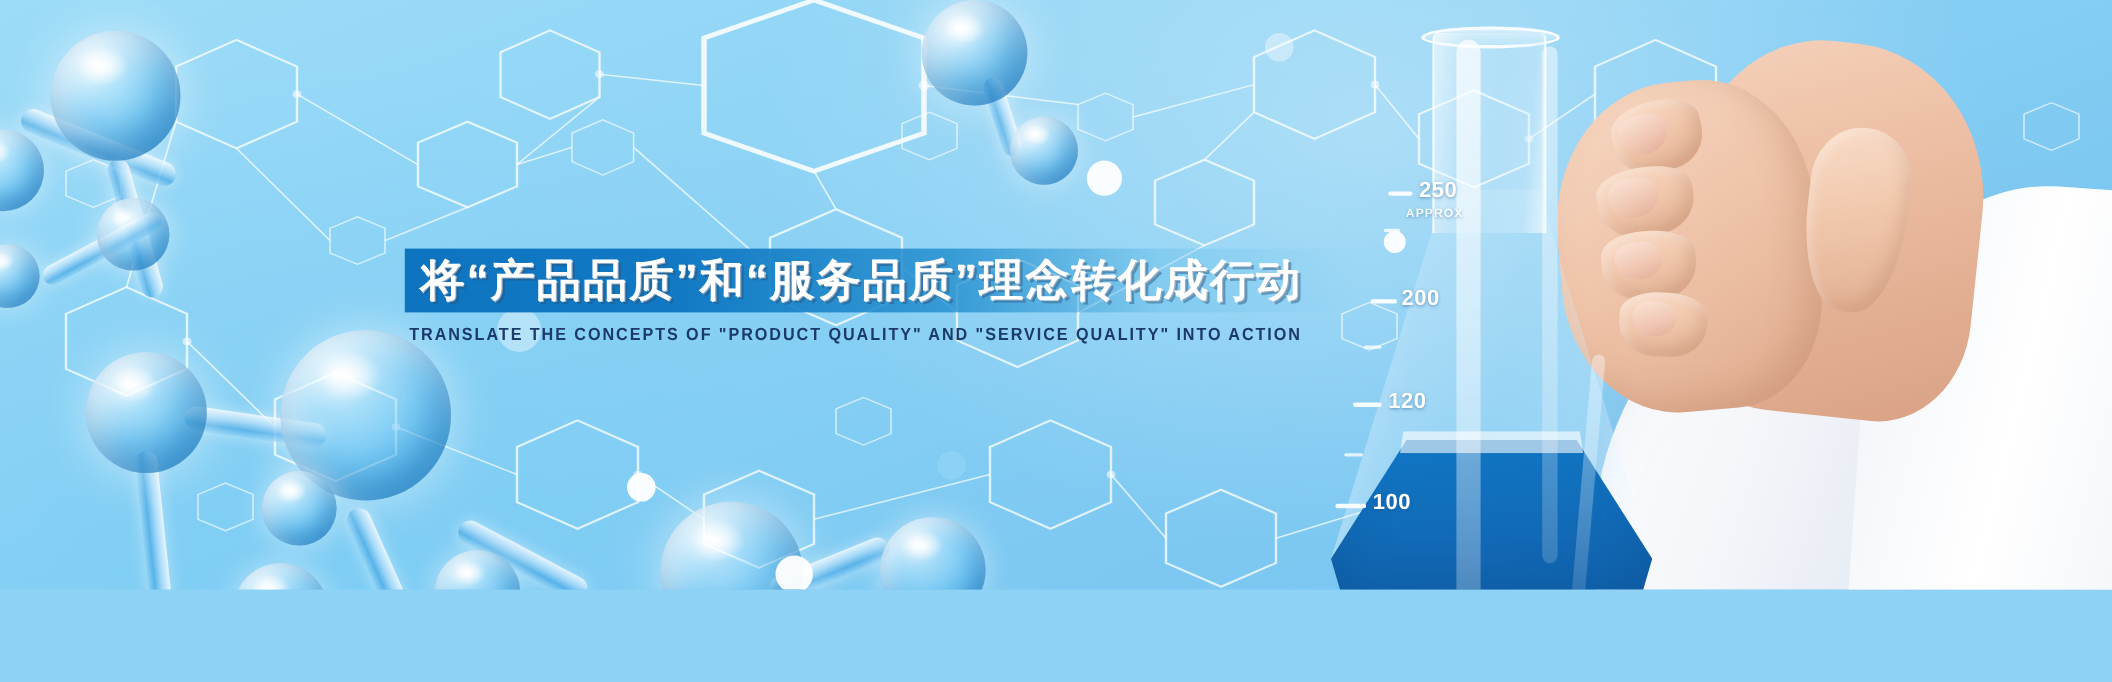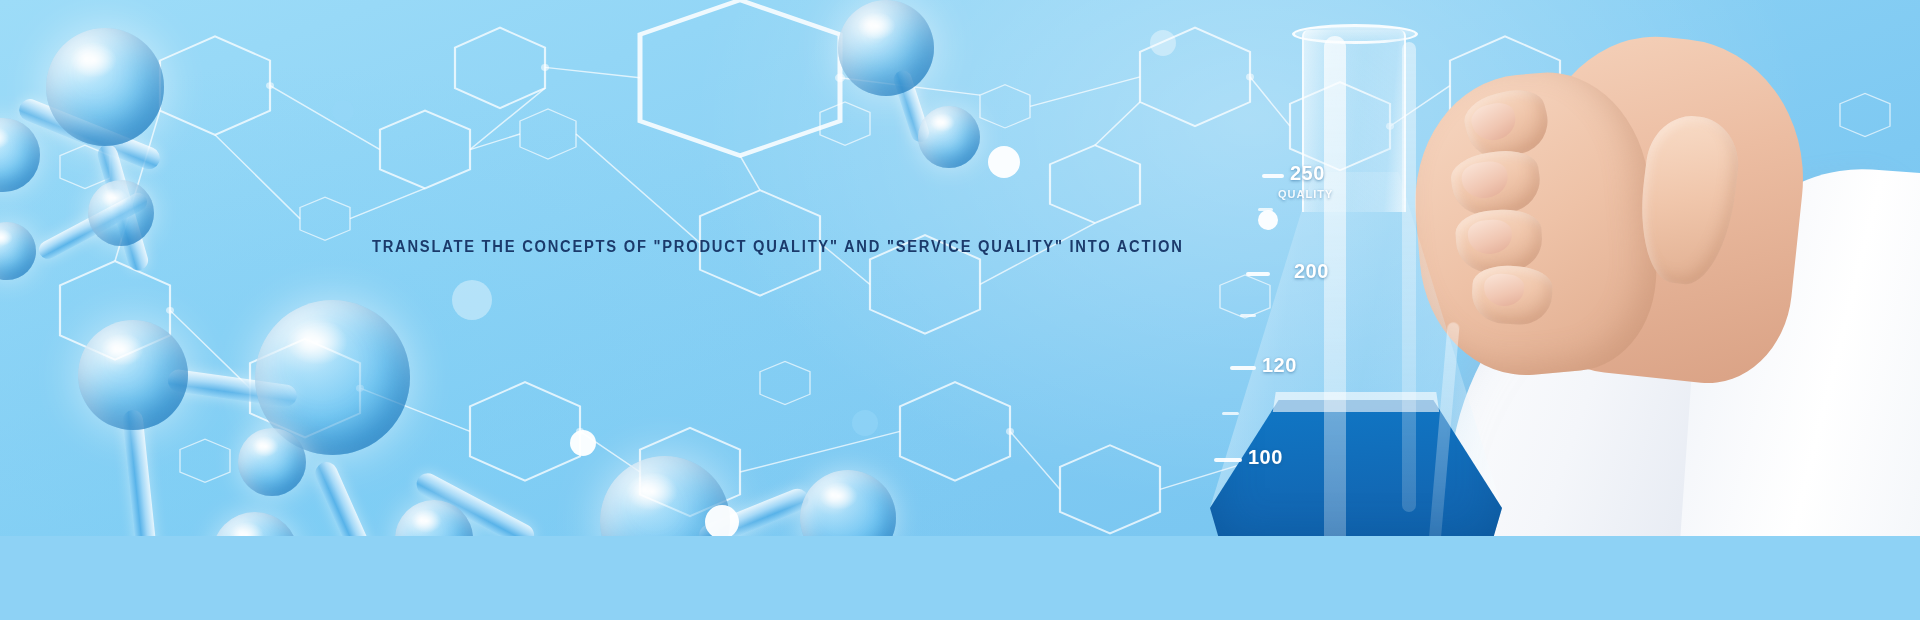--- a/index.html
+++ b/index.html
@@ -298,24 +298,27 @@
 
       <div class="tick" style="left:56px; top:152px; width:22px;"></div>
       <div class="tick min" style="left:52px; top:186px; width:15px;"></div>
       <div class="tick" style="left:40px; top:250px; width:24px;"></div>
       <div class="tick min" style="left:34px; top:292px; width:16px;"></div>
       <div class="tick" style="left:24px; top:344px; width:26px;"></div>
       <div class="tick min" style="left:16px; top:390px; width:17px;"></div>
       <div class="tick" style="left:8px;  top:436px; width:28px;"></div>
 
       <div class="grad-label" style="left:84px; top:140px;">250</div>
-      <div class="grad-label approx" style="left:72px; top:166px;">QUALITY</div>
-      <div class="grad-label" style="left:68px; top:238px;margin-left:20px;">200</div>
+      <div class="grad-label approx" style="left:72px; top:166px;">APPROX</div>
+      <div class="grad-label" style="left:68px; top:238px;">200</div>
       <div class="grad-label" style="left:56px; top:332px;">120</div>
       <div class="grad-label" style="left:42px; top:424px;">100</div>
     </div>
   </div>
 
   <div id="text-block">
+    <div id="headline-bar">
+      <div id="headline">将“产品品质”和“服务品质”理念转化成行动</div>
+    </div>
     <div id="subtitle">TRANSLATE THE CONCEPTS OF "PRODUCT QUALITY" AND "SERVICE QUALITY" INTO ACTION</div>
   </div>
 
 </div>
 
 </body></html>

